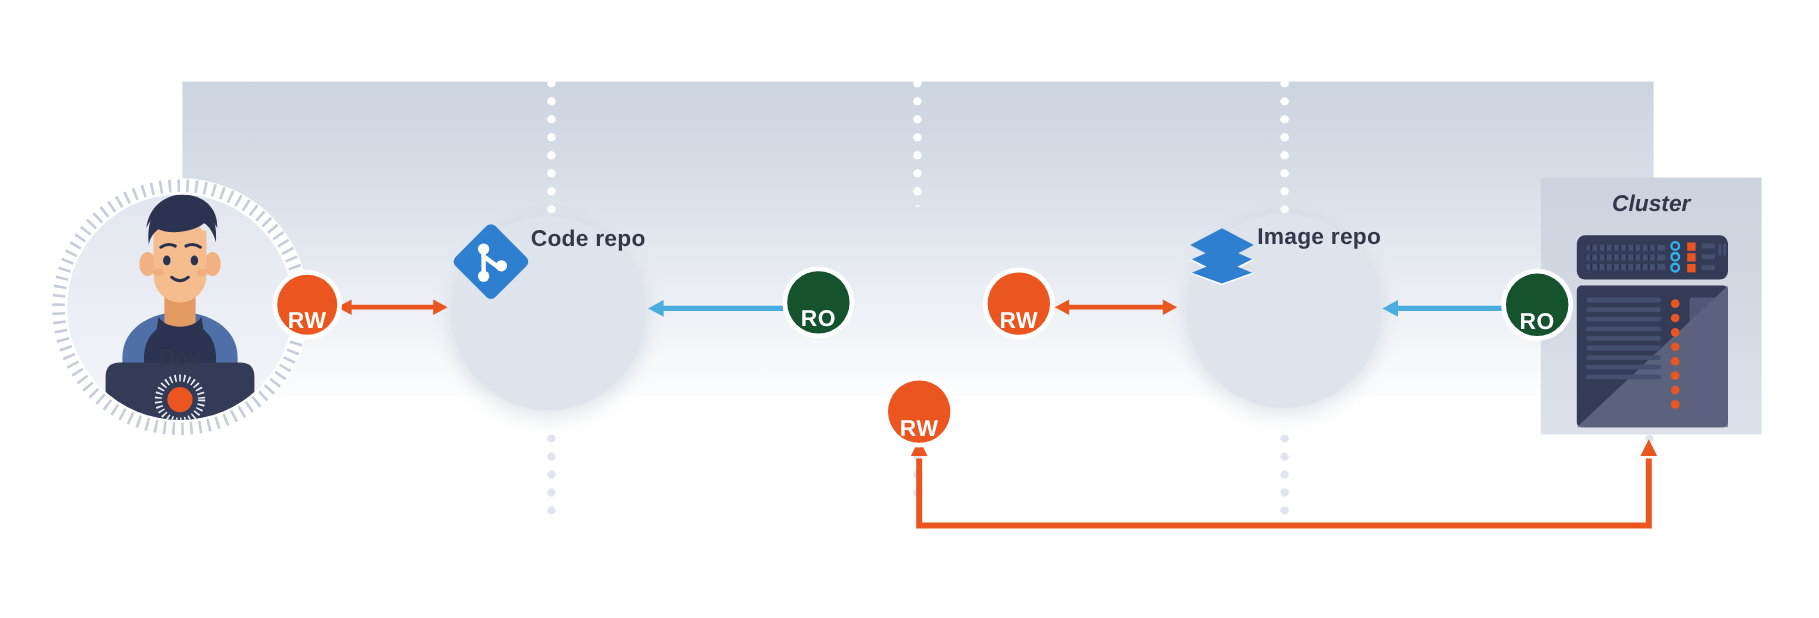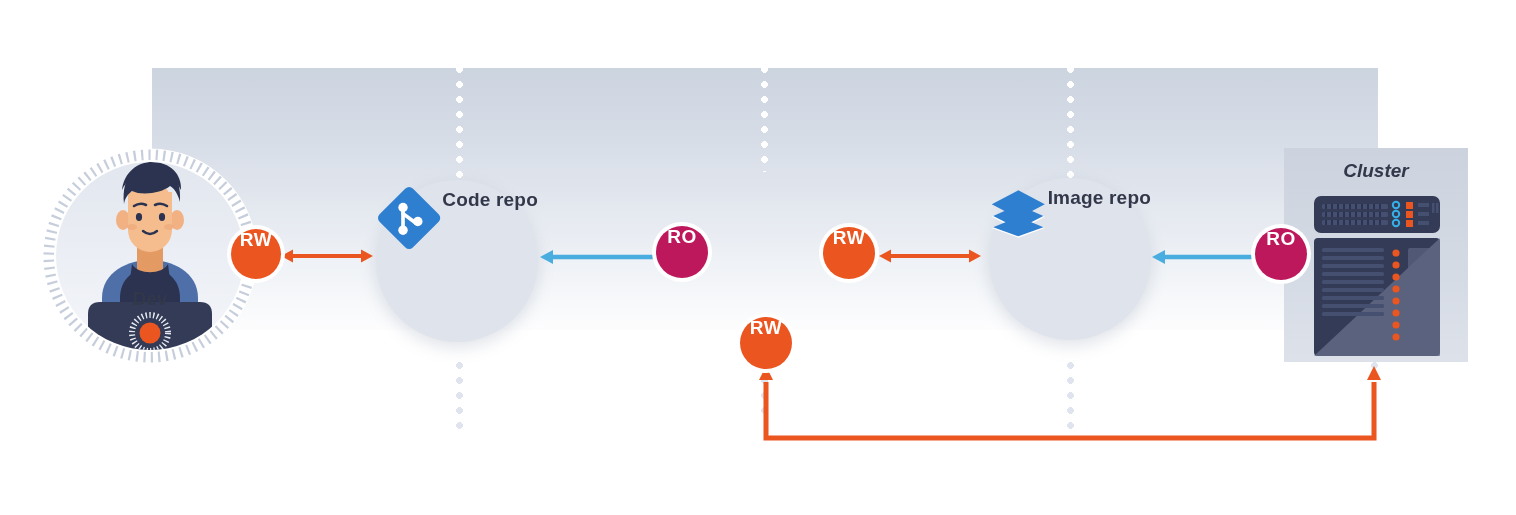--- a/index.html
+++ b/index.html
@@ -58,31 +58,31 @@
     letter-spacing: .2px;
     margin-top: 9px;
     white-space: nowrap;
   }
 
   
   .badge {
     position: absolute;
     border-radius: 50%;
     display: flex;
-    align-items: flex-start;
+    align-items: flex-end;
     justify-content: center;
     color: #ffffff;
     font-size: 19px;
     font-weight: bold;
     letter-spacing: .5px;
     box-shadow: 0 0 0 4px #ffffff;
     z-index: 6;
   }
   .badge.rw { background: #ea5520; }
-  .badge.ro { background: #be185d; }
+  .badge.ro { background: #14532d; }
 
   
   .arrow-svg {
     position: absolute;
     overflow: visible;
     z-index: 3;
   }
 
   
   .dev-wrap {

